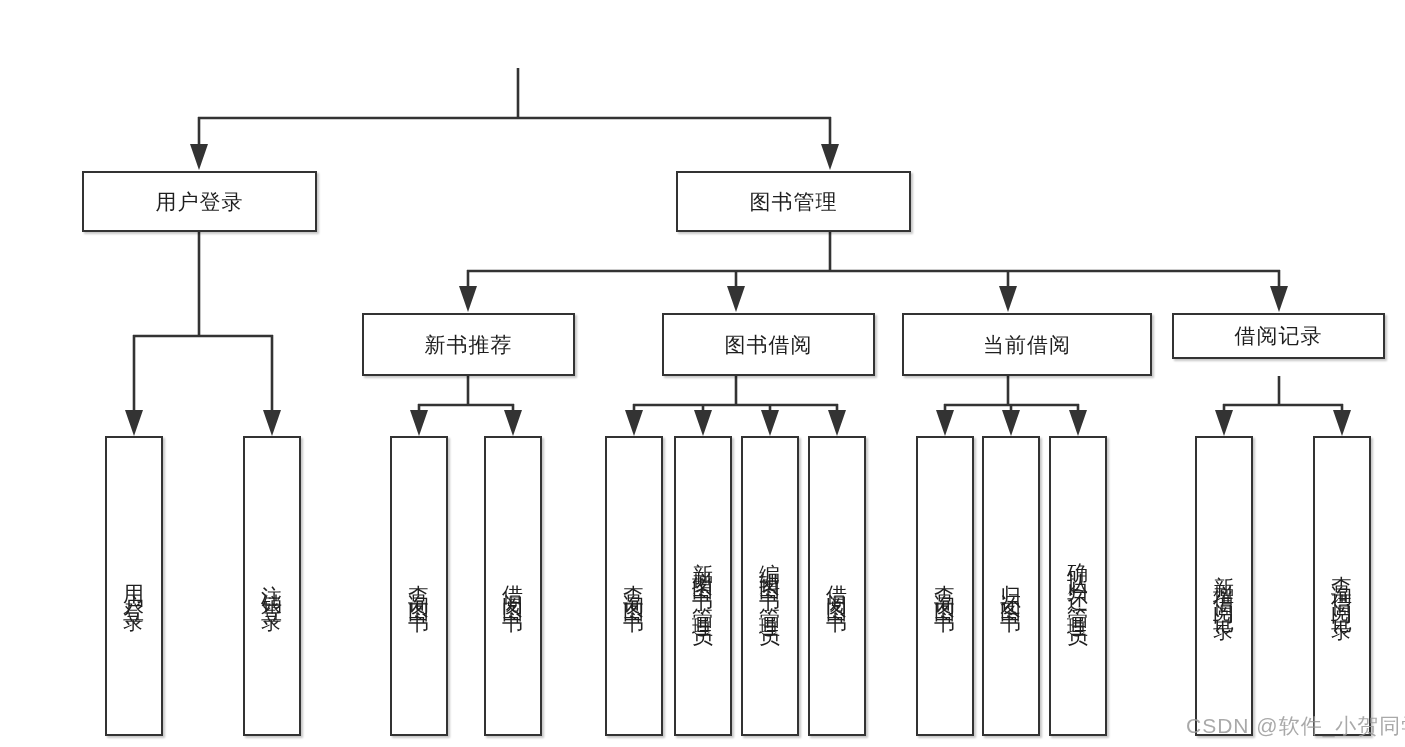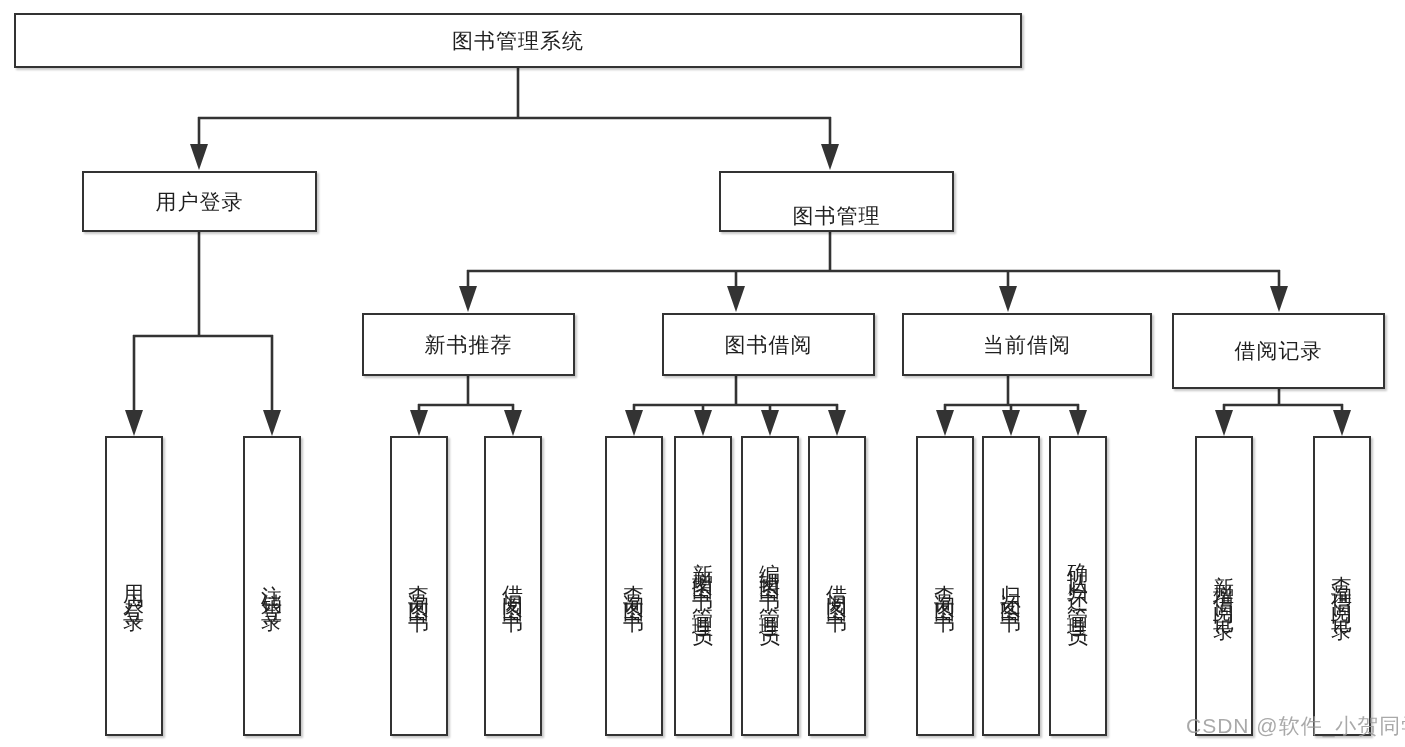--- a/index.html
+++ b/index.html
@@ -118,41 +118,38 @@
     <g>
       <line x1="1279" y1="376" x2="1279" y2="405"></line>
       <line x1="1223" y1="405" x2="1343" y2="405"></line>
       <line x1="1224" y1="404" x2="1224" y2="412"></line>
       <polygon points="1215,410 1233,410 1224,436"></polygon>
       <line x1="1342" y1="404" x2="1342" y2="412"></line>
       <polygon points="1333,410 1351,410 1342,436"></polygon>
     </g>
   </svg>
 
-  <div class="box" style="left:14px; top:13px; width:1008px; height:55px;">
-    <span class="hlabel">图书管理系统</span>
-  </div>
 
   <div class="box" style="left:82px; top:171px; width:235px; height:61px;">
     <span class="hlabel">用户登录</span>
   </div>
-  <div class="box" style="left:719px; top:171px; width:235px; height:61px;align-items:flex-end;">
+  <div class="box" style="left:676px; top:171px; width:235px; height:61px;">
     <span class="hlabel">图书管理</span>
   </div>
 
   <div class="box" style="left:362px; top:313px; width:213px; height:63px;">
     <span class="hlabel">新书推荐</span>
   </div>
   <div class="box" style="left:629px; top:313px; width:213px; height:63px;margin-left:33px;">
     <span class="hlabel">图书借阅</span>
   </div>
   <div class="box" style="left:902px; top:313px; width:250px; height:63px;">
     <span class="hlabel">当前借阅</span>
   </div>
-  <div class="box" style="left:1172px; top:313px; width:213px; height:76px;align-items:center;">
+  <div class="box" style="left:1172px; top:313px; width:213px; height:46px;align-items:center;">
     <span class="hlabel">借阅记录</span>
   </div>
 
   <div class="box vbox" style="left:105px; top:436px; width:58px; height:300px;">
     <span>用户登录</span>
   </div>
   <div class="box vbox" style="left:243px; top:436px; width:58px; height:300px;">
     <span>注销登录</span>
   </div>
 

